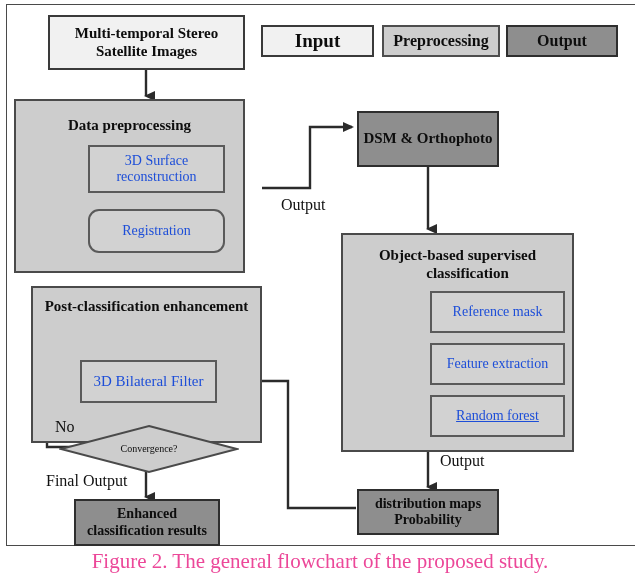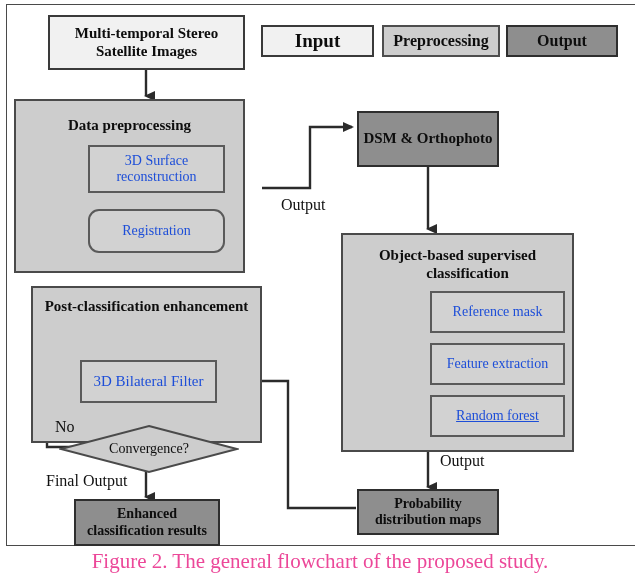--- a/index.html
+++ b/index.html
@@ -227,28 +227,28 @@
       <div class="sub-box" style="left:47px; top:72px; width:137px; height:43px; font-size:15px;">
         <span>3D Bilateral Filter</span>
       </div>
 
       <div class="diamond-wrap" style="left:26px; top:136px; width:180px; height:50px;">
         <svg width="180" height="50" viewBox="0 0 180 50">
           <polygon points="90,2 178,25 90,48 2,25" fill="#cdcdcd" stroke="#4a4a4a" stroke-width="2"></polygon>
         </svg>
         <div style="position:absolute; left:0; top:0; width:180px; height:50px;
                     display:flex; align-items:center; justify-content:center;
-                    font-size:14px; color:#0d0d0d;">Convergence?</div>
+                    font-size:10px; color:#0d0d0d;">Convergence?</div>
       </div>
     </div>
 
     <div class="node output-box" style="left:357px; top:489px; width:142px; height:46px; font-size:14px;">
       <div>
+        <div>distribution maps</div>
         <div>Probability</div>
-        <div>distribution maps</div>
       </div>
     </div>
 
     <div class="node output-box" style="left:74px; top:499px; width:146px; height:47px; font-size:14px;">
       <div>
         <div>Enhanced</div>
         <div>classification results</div>
       </div>
     </div>
 

